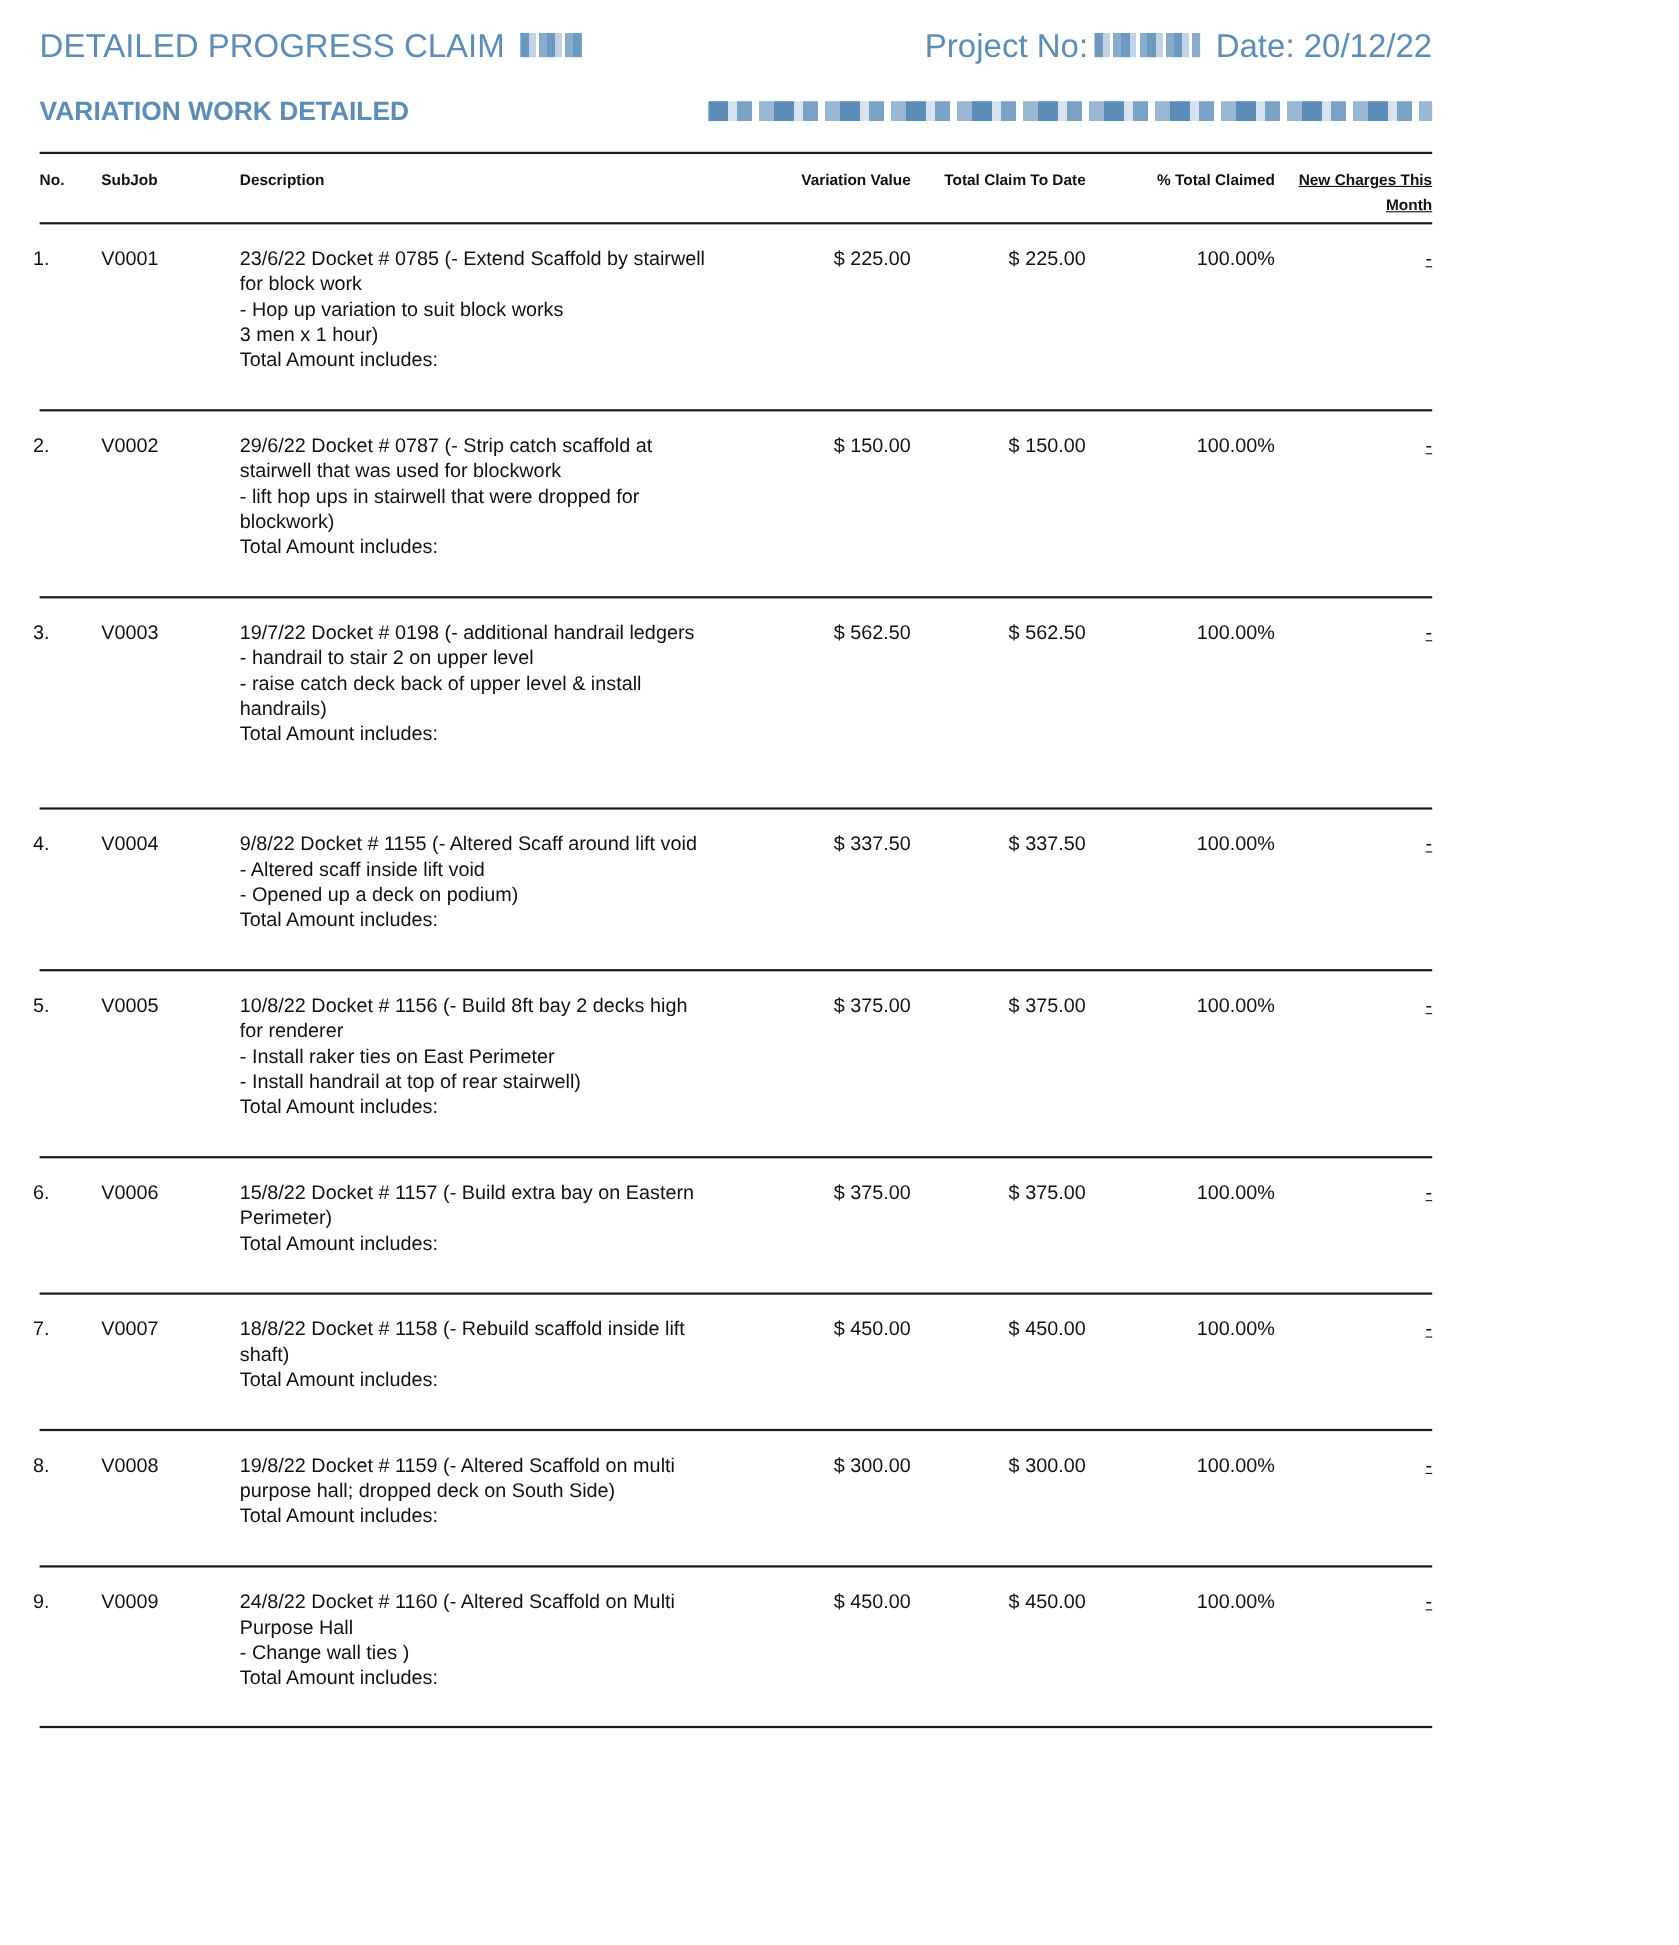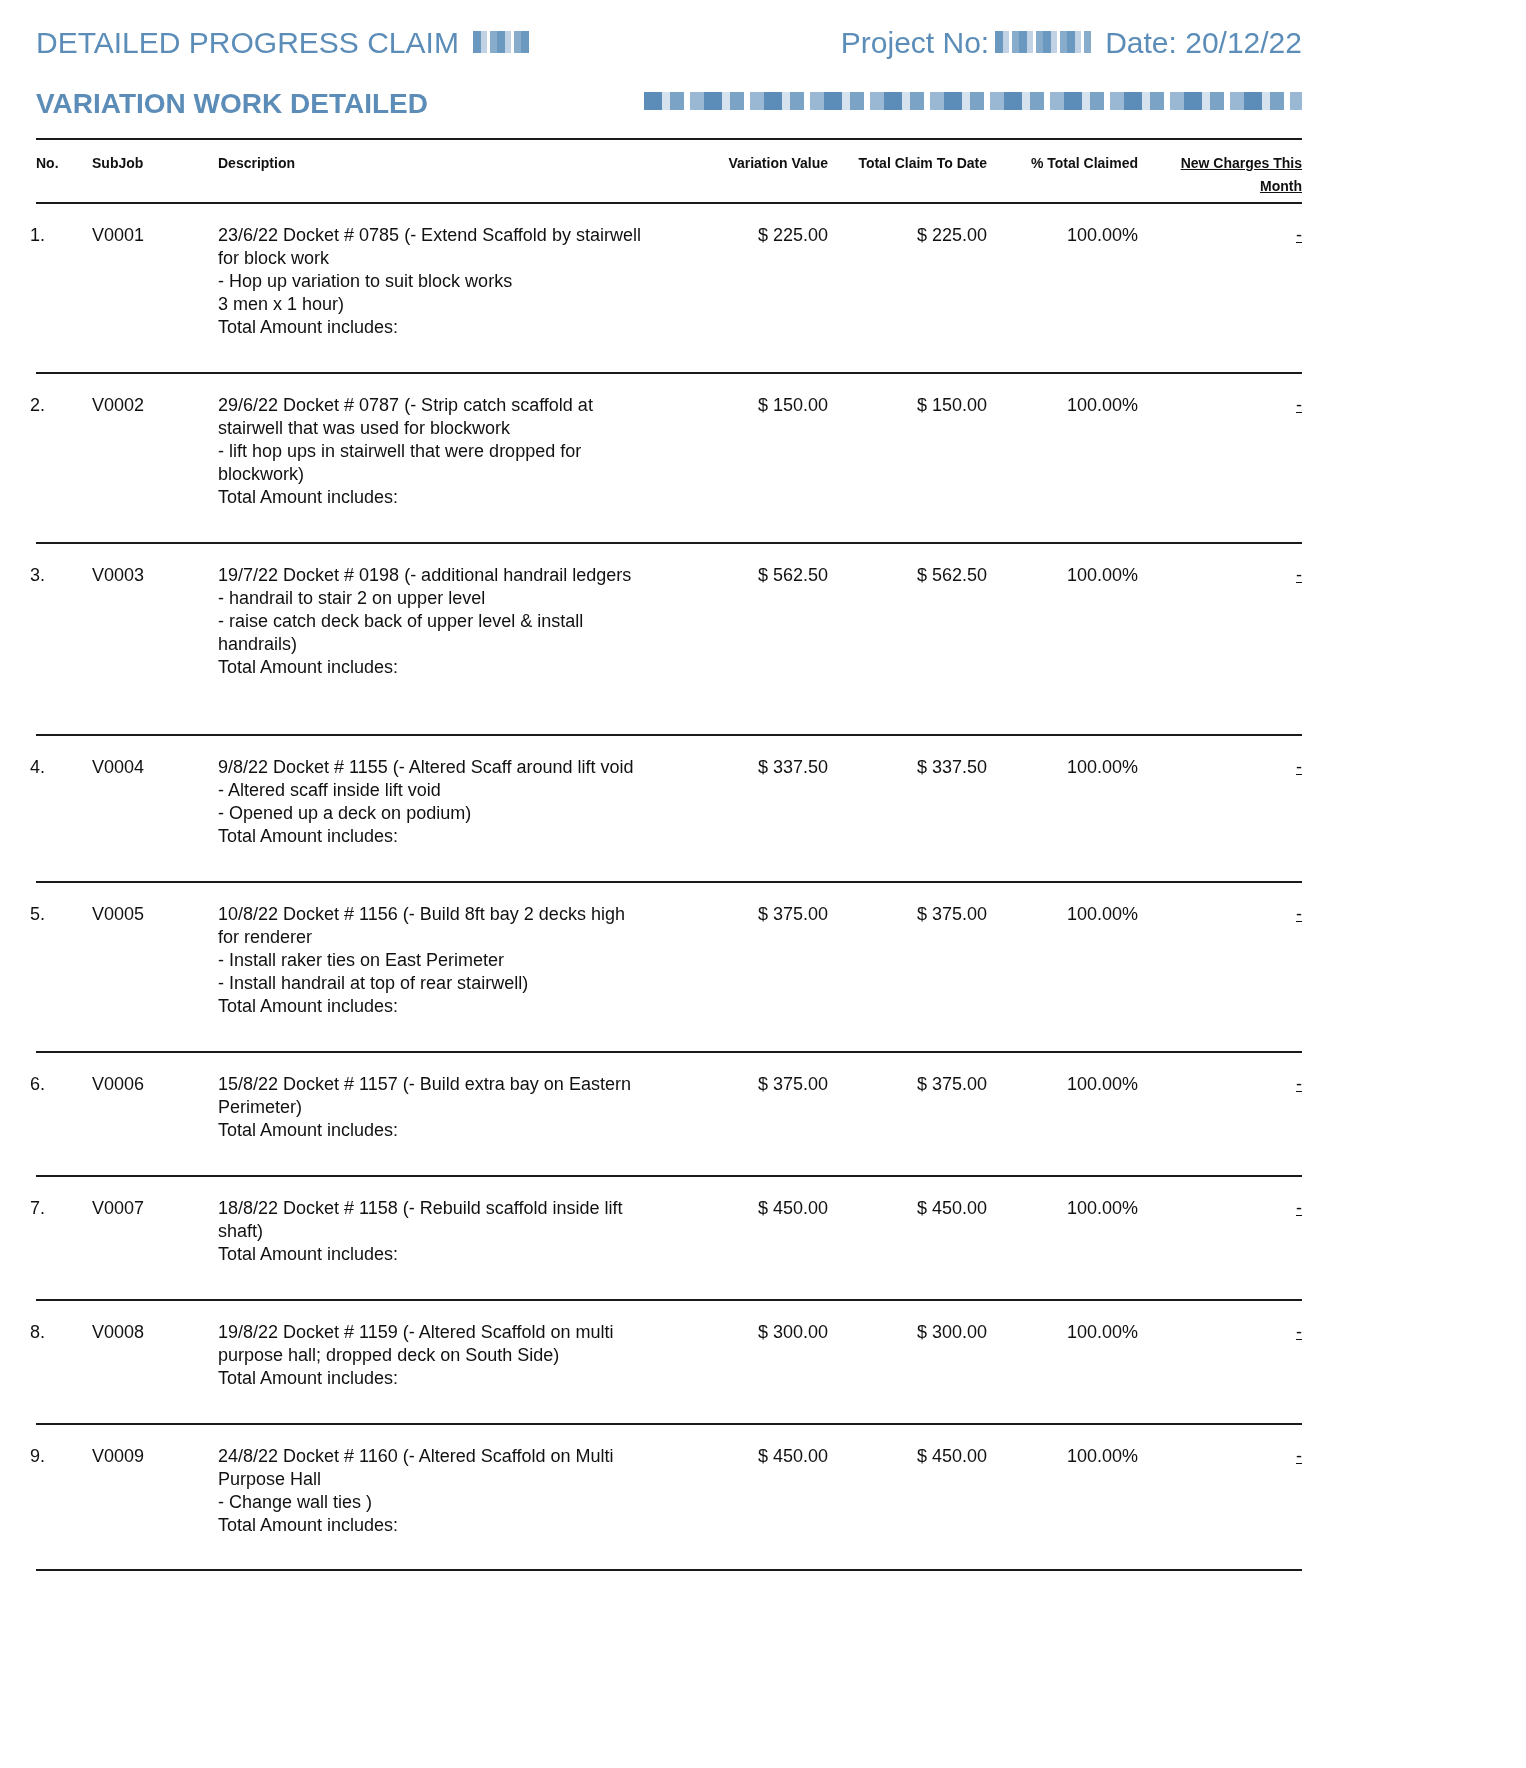--- a/index.html
+++ b/index.html
@@ -47,21 +47,21 @@
     position: absolute;
     left: 36px;
     top: 86px;
     width: 1266px;
     height: 30px;
   }
   .section-title {
     position: absolute;
     left: 0;
     top: 2px;
-    font-size: 28px;
+    font-size: 24px;
     font-weight: bold;
     color: #5b8db8;
   }
   .section-redact {
     position: absolute;
     right: 0;
     top: 6px;
     width: 658px;
     height: 18px;
     background: repeating-linear-gradient(90deg, #5b8db8 0 18px, #d6e2ed 18px 26px, #7aa3c6 26px 40px, #ffffff 40px 46px, #9ab8d3 46px 60px);
@@ -78,21 +78,21 @@
     height: 62px;
     font-weight: bold;
     font-size: 14px;
   }
   .cell { position: absolute; white-space: nowrap; line-height: 23px; }
   .c-no { left: 0; }
   .c-sub { left: 56px; text-align: center; }
   .c-desc { left: 182px; white-space: normal; width: 470px; }
   .c-var { right: 474px; text-align: center; }
   .c-tot { right: 315px; text-align: right; }
-  .c-pct { right: 164px; }
+  .c-pct { right: 143px; }
   .c-new { right: 0; text-align: right; text-decoration: underline; }
   .thead .cell { top: 12px; }
   .hdr-tot { width: 160px; white-space: normal; }
   .hdr-new { width: 140px; white-space: normal; }
   .row {
     position: relative;
     font-size: 18px;
   }
   .row .cell { top: 20px; }
   .row .c-no { left: -6px; }

